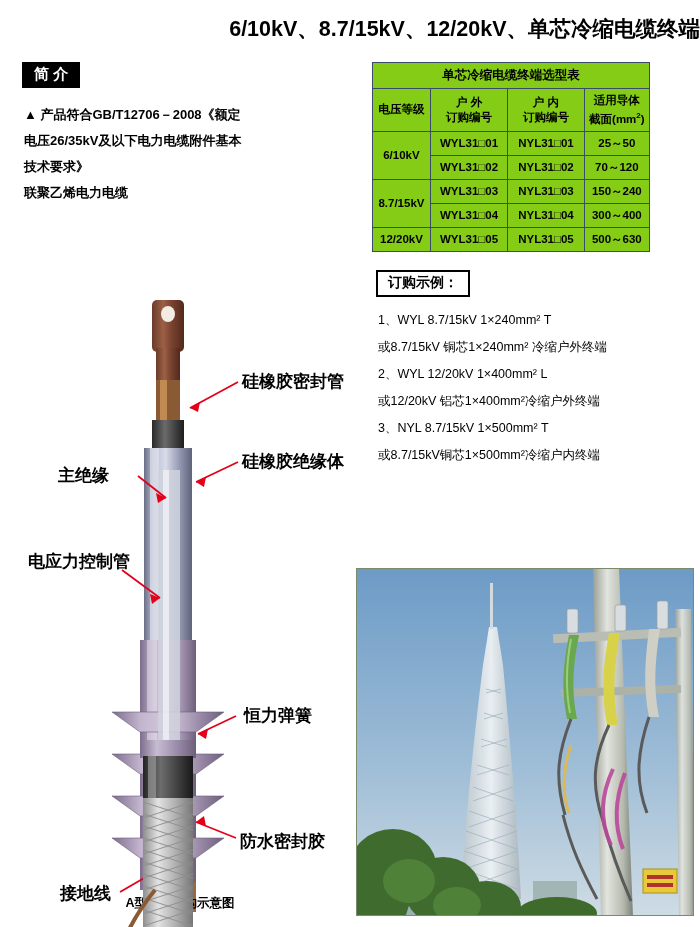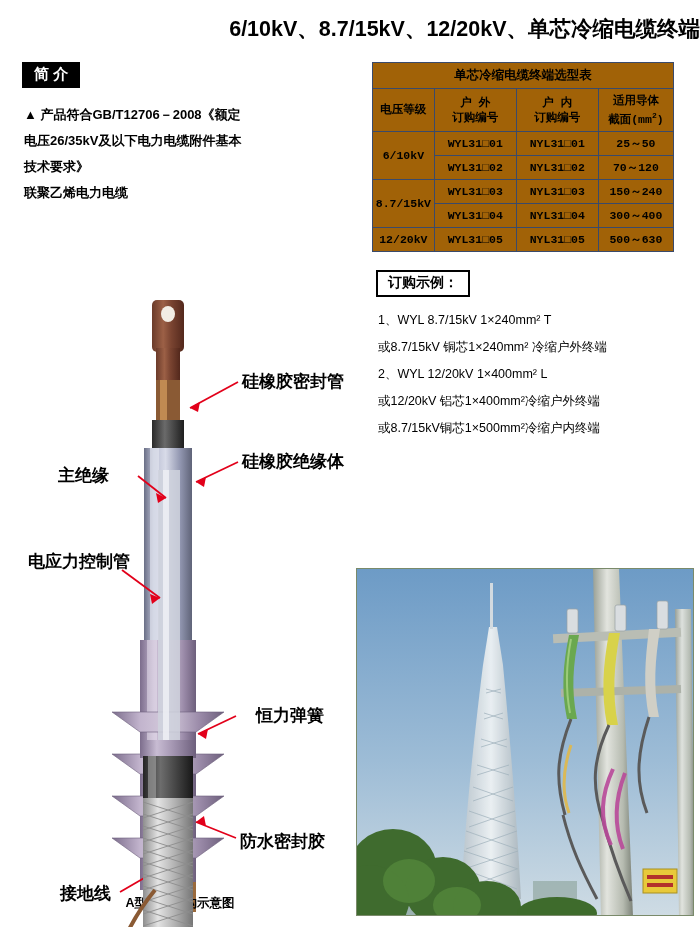--- a/index.html
+++ b/index.html
@@ -81,24 +81,23 @@
   
   .right-col {
     position: absolute;
     left: 372px;
     top: 62px;
     width: 316px;
   }
 
   table.sel-table {
     border-collapse: collapse;
-    width: 302px;
-    background: #a16207;
+    width: 278px;
+    background: #84cc16;
     font-size: 11.5px;
-    font-family: Liberation Mono, monospace;
   }
   table.sel-table th, table.sel-table td {
     border: 1px solid #3a4a6b;
     text-align: center;
     padding: 4px 2px;
     font-weight: bold;
   }
   .tbl-title { font-size: 12.5px; padding: 5px 2px; }
   .sub-head { line-height: 15px; }
   .vcell { width: 62px; }
@@ -261,21 +260,21 @@
       <polygon points="198,504 208,499 206,509"></polygon>
       <polygon points="196,592 206,596 204,586"></polygon>
       <polygon points="158,640 148,637 150,647"></polygon>
     </g>
   </svg>
 
   <div class="callout" style="left:242px; top:140px;">硅橡胶密封管</div>
   <div class="callout" style="left:242px; top:220px;">硅橡胶绝缘体</div>
   <div class="callout" style="left:58px; top:234px;">主绝缘</div>
   <div class="callout" style="left:28px; top:320px;">电应力控制管</div>
-  <div class="callout" style="left:256px; top:474px;">恒力弹簧</div>
+  <div class="callout" style="left:244px; top:474px;">恒力弹簧</div>
   <div class="callout" style="left:240px; top:600px;">防水密封胶</div>
   <div class="callout" style="left:60px; top:652px;">接地线</div>
 
   <div class="dg-caption">A型终端结构示意图</div>
 </div>
 
 <svg width="200" height="260" viewBox="0 0 200 260" style="position:absolute; left:100px; top:740px;">
   <defs>
     <linearGradient id="braid2" x1="0" y1="0" x2="1" y2="0">
       <stop offset="0%" stop-color="#8e8e8e"></stop>
@@ -363,20 +362,21 @@
     </tr>
   </tbody>
     </table>
 
   <div class="order-tag">订购示例：</div>
   <div class="order-list">
     <p>1、WYL 8.7/15kV 1×240mm² T</p>
     <p>或8.7/15kV 铜芯1×240mm² 冷缩户外终端</p>
     <p>2、WYL 12/20kV 1×400mm² L</p>
     <p>或12/20kV 铝芯1×400mm²冷缩户外终端</p>
+    <p>3、NYL 8.7/15kV 1×500mm² T</p>
     <p>或8.7/15kV铜芯1×500mm²冷缩户内终端</p>
   </div>
 </div>
 
 <div class="photo">
   <svg width="338" height="348" viewBox="0 0 338 348">
     <defs>
       <linearGradient id="sky" x1="0" y1="0" x2="0" y2="1">
         <stop offset="0%" stop-color="#6d9bc6"></stop>
         <stop offset="55%" stop-color="#9dbcd6"></stop>

